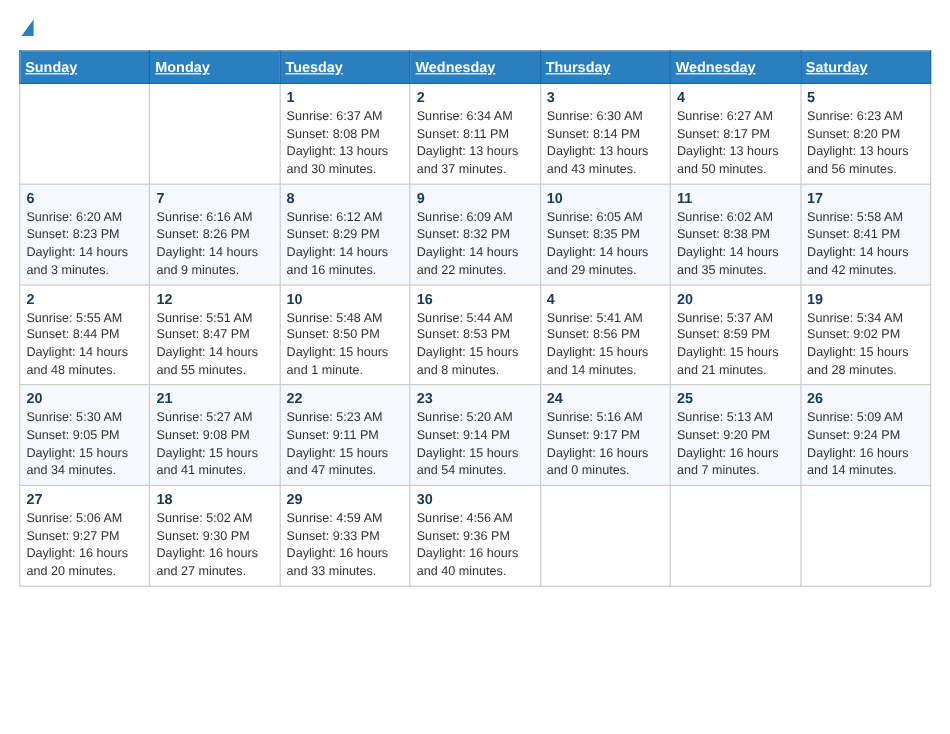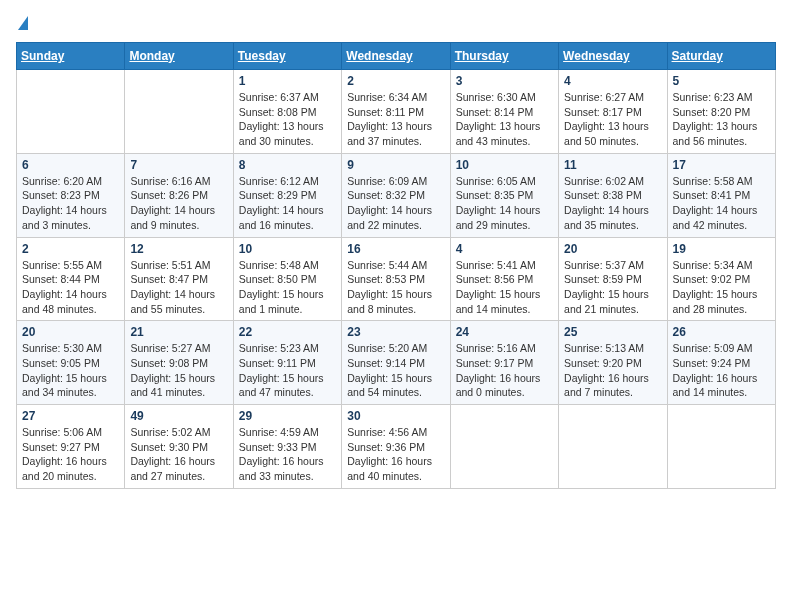--- a/index.html
+++ b/index.html
@@ -242,21 +242,21 @@
           <div class="day-number">26</div>
           <div class="day-info">Sunrise: 5:09 AM<br>Sunset: 9:24 PM<br>Daylight: 16 hours and 14 minutes.</div>
         </td>
       </tr>
       <tr>
         <td>
           <div class="day-number">27</div>
           <div class="day-info">Sunrise: 5:06 AM<br>Sunset: 9:27 PM<br>Daylight: 16 hours and 20 minutes.</div>
         </td>
         <td>
-          <div class="day-number">49</div>
+          <div class="day-number">18</div>
           <div class="day-info">Sunrise: 5:02 AM<br>Sunset: 9:30 PM<br>Daylight: 16 hours and 27 minutes.</div>
         </td>
         <td>
           <div class="day-number">29</div>
           <div class="day-info">Sunrise: 4:59 AM<br>Sunset: 9:33 PM<br>Daylight: 16 hours and 33 minutes.</div>
         </td>
         <td>
           <div class="day-number">30</div>
           <div class="day-info">Sunrise: 4:56 AM<br>Sunset: 9:36 PM<br>Daylight: 16 hours and 40 minutes.</div>
         </td>

